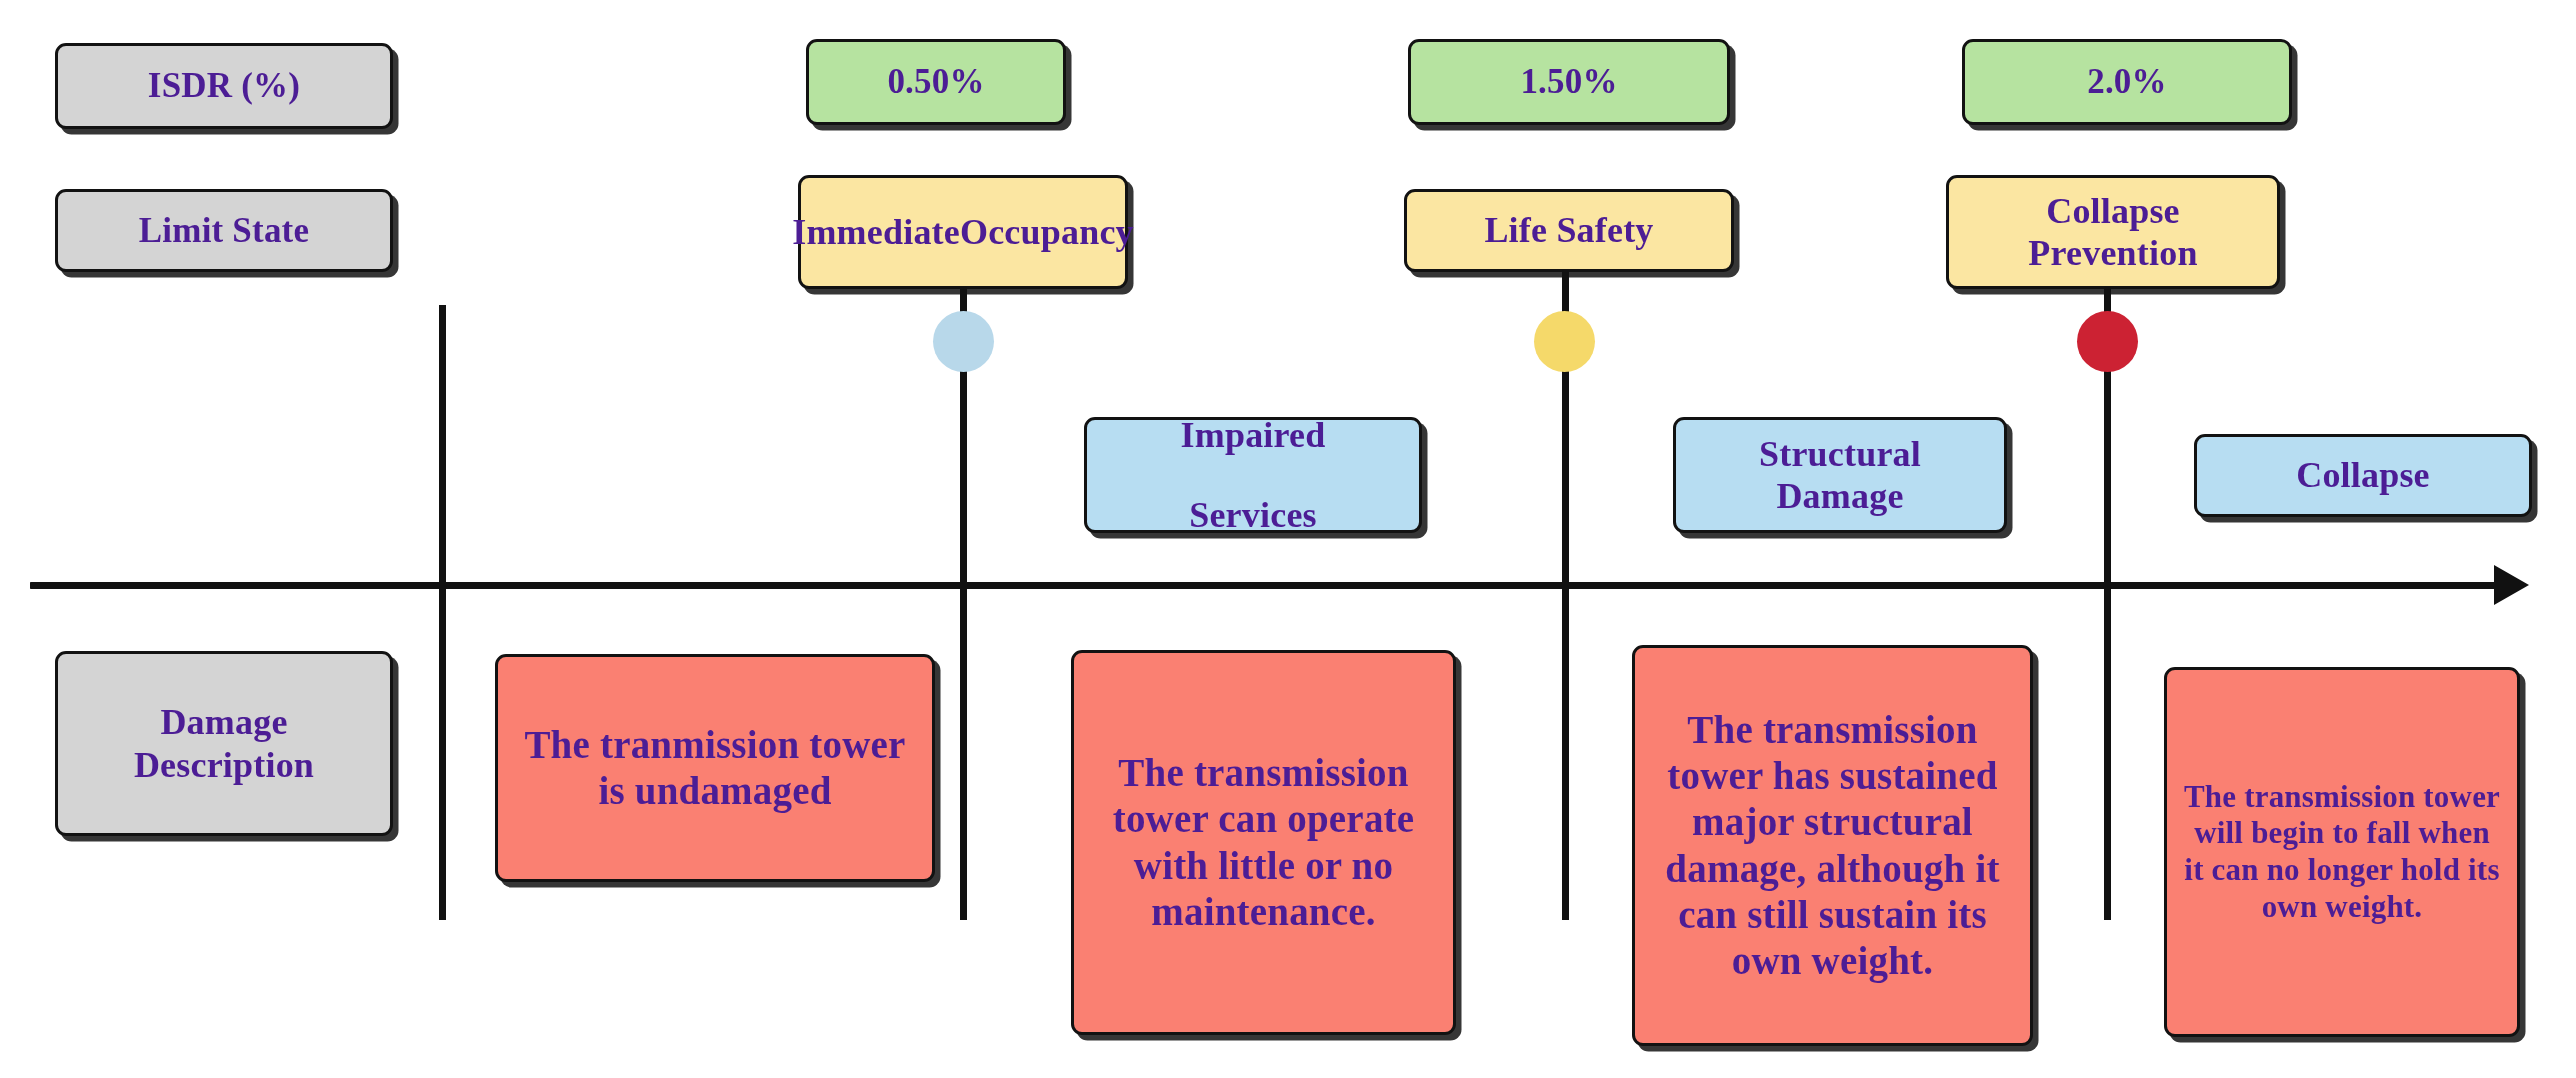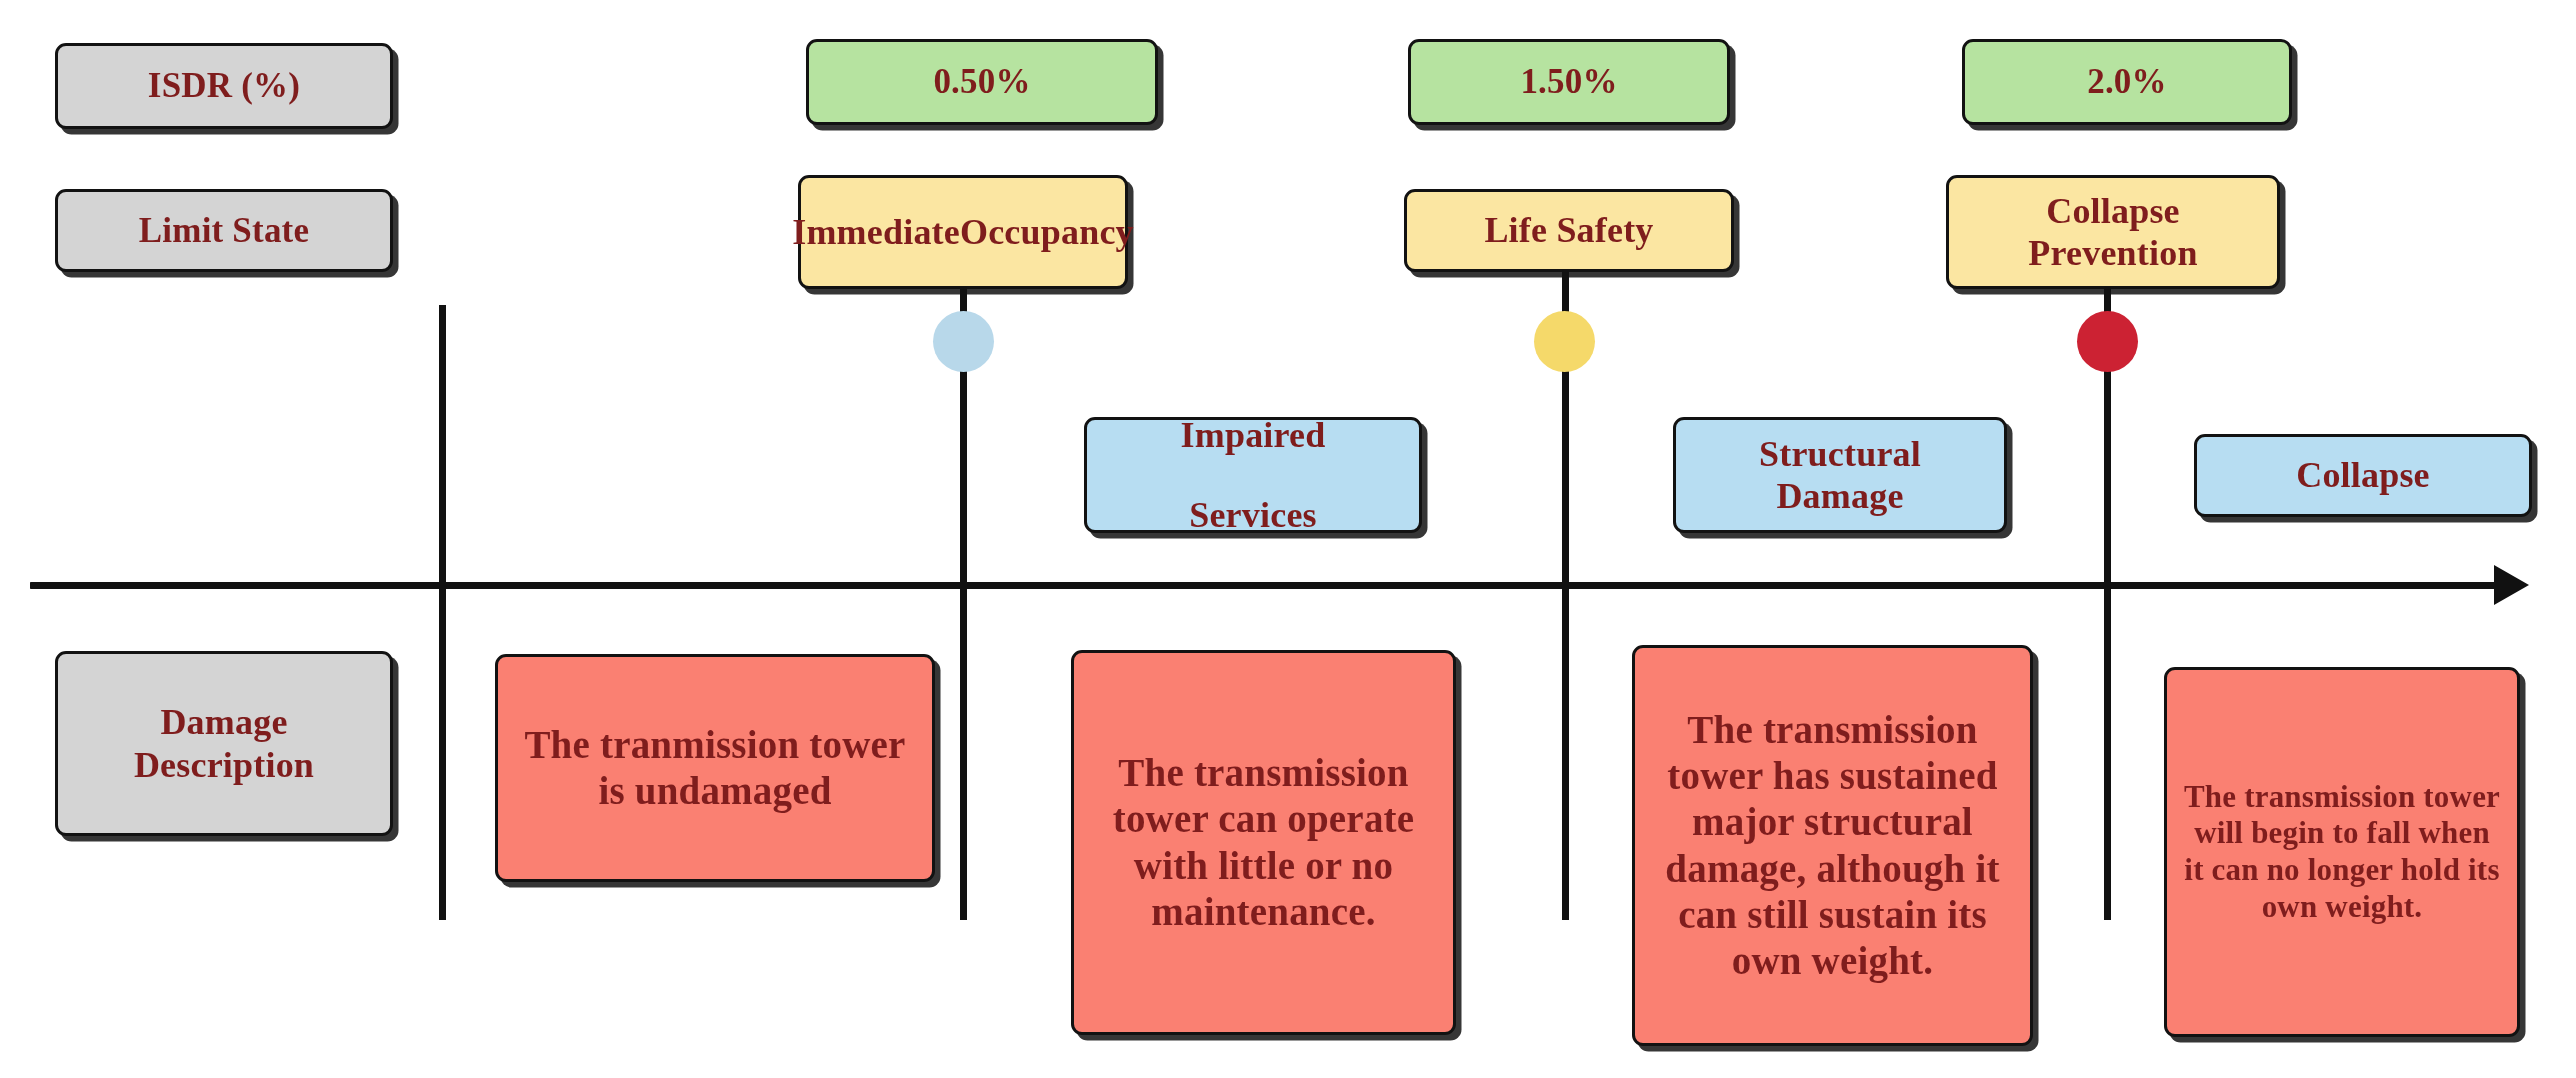--- a/index.html
+++ b/index.html
@@ -22,21 +22,21 @@
   
   .box {
     position: absolute;
     box-sizing: border-box;
     border: 3.9px solid #121212;
     border-radius: 11px;
     display: flex;
     align-items: center;
     justify-content: center;
     text-align: center;
-    color: #7f1d1d;
+    color: #4c1d95;
     font-weight: 700;
     line-height: 1.18;
     box-shadow: 5.5px 5.5px 0 rgba(10,10,10,0.82);
     padding: 3.1px 7.9px;
     letter-spacing: 0.2px;
   }
   .box span { display: block; width: 100%; }
 
   .row-label     { background: #d4d4d4; }
   .isdr-value    { background: #b6e3a0; }
@@ -71,21 +71,21 @@
 </style>
 </head>
 <body>
 
 <div id="stage">
 
   <div class="box row-label" style="left:55px; top:43px; width:338px; height:86px; font-size:35px;">
     <span>ISDR (%)</span>
   </div>
 
-  <div class="box isdr-value" style="left:806px; top:39px; width:352px; height:86px; font-size:35px;">
+  <div class="box isdr-value" style="left:806px; top:39px; width:260px; height:86px; font-size:35px;">
     <span>0.50%</span>
   </div>
 
   <div class="box isdr-value" style="left:1408px; top:39px; width:322px; height:86px; font-size:35px;">
     <span>1.50%</span>
   </div>
 
   <div class="box isdr-value" style="left:1950px; top:39px; width:330px; height:86px; font-size:35px;margin-left:12px;">
     <span>2.0%</span>
   </div>

